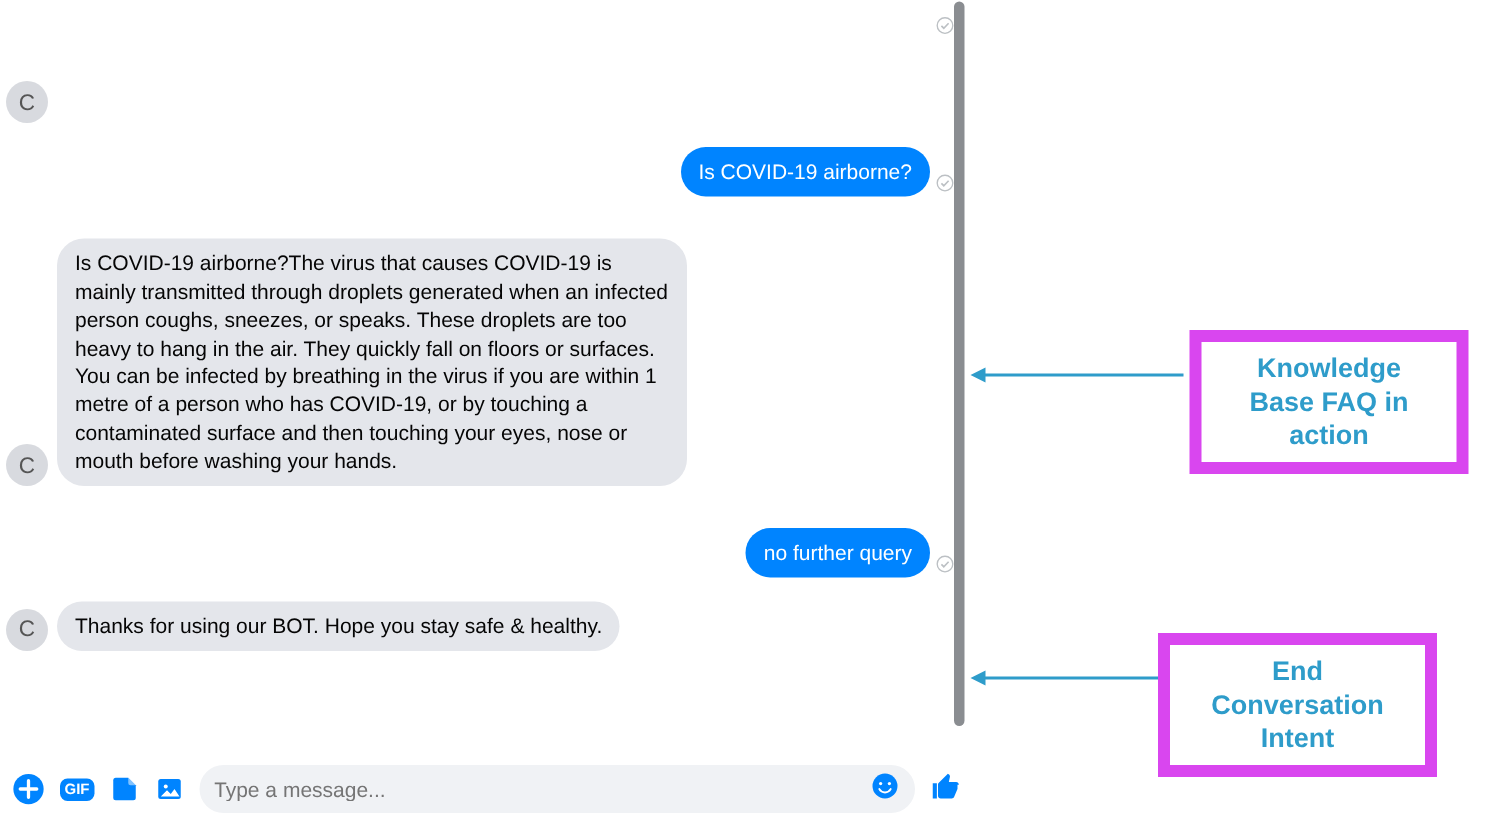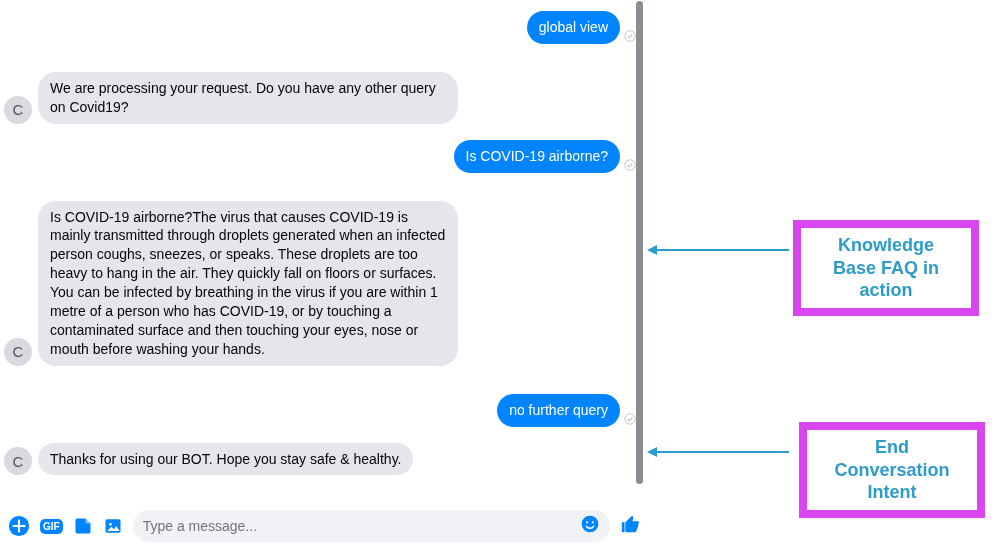--- a/index.html
+++ b/index.html
@@ -148,34 +148,32 @@
     .spacer { height: 22px; }
     .spacer-sm { height: 10px; }
   </style>
 </head>
 <body>
 
 <div class="chat-container">
   <div class="messages">
 
     <div class="msg-row outgoing">
-      <span class="bubble out">global view</span>
       <span class="status-icon">
         <svg width="12" height="12" viewBox="0 0 12 12">
             <circle cx="6" cy="6" r="5.2" fill="none" stroke="#bcc0c4" stroke-width="0.9"></circle>
             <path d="M3.6 6.2 L5.2 7.8 L8.4 4.5" fill="none" stroke="#bcc0c4" stroke-width="1.1"></path>
           </svg>
       </span>
     </div>
 
     <div class="spacer"></div>
 
     <div class="msg-row incoming">
       <div class="avatar">C</div>
-      <span class="bubble in">We  are processing your request. Do you have any other query on Covid19?</span>
     </div>
 
     <div class="spacer-sm"></div>
 
     <div class="msg-row outgoing">
       <span class="bubble out">Is COVID-19 airborne?</span>
       <span class="status-icon">
         <svg width="12" height="12" viewBox="0 0 12 12">
             <circle cx="6" cy="6" r="5.2" fill="none" stroke="#bcc0c4" stroke-width="0.9"></circle>
             <path d="M3.6 6.2 L5.2 7.8 L8.4 4.5" fill="none" stroke="#bcc0c4" stroke-width="1.1"></path>
@@ -254,13 +252,13 @@
 
   <div class="scrollbar">
     <div class="thumb"></div>
   </div>
 </div>
 
 <div class="arrow" style="left:655px; top:249px; width:134px;"></div>
 <div class="annotation" style="left:793px; top:220px; width:186px;">Knowledge Base FAQ in action</div>
 
 <div class="arrow" style="left:655px; top:451px; width:134px;"></div>
-<div class="annotation" style="left:799px; top:422px; width:186px;text-align:center;">End Conversation Intent</div>
+<div class="annotation" style="left:772px; top:422px; width:186px;text-align:center;">End Conversation Intent</div>
 
 </body></html>

